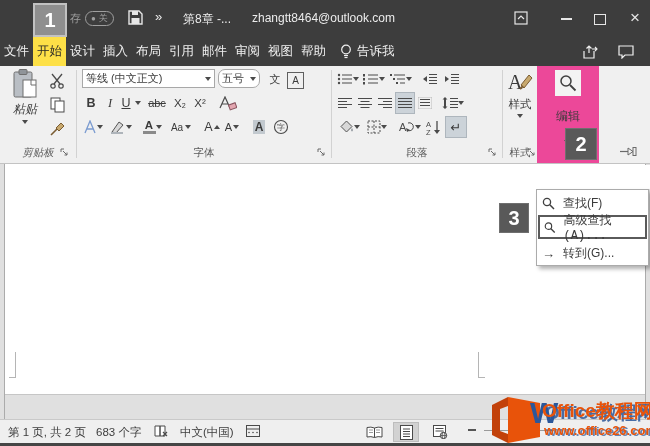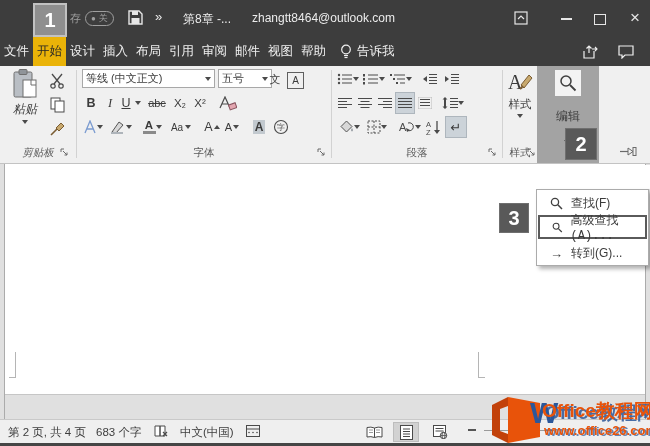--- a/index.html
+++ b/index.html
@@ -19,21 +19,21 @@
   .pill{display:inline-flex;align-items:center;gap:3px;border:1px solid #9f9f9f;border-radius:8px;
         padding:0 5px;height:13px;font-size:9px;}
   .dot{font-size:8px;line-height:1;}
   .winbtn{position:absolute;display:flex;align-items:center;justify-content:center;color:#e6e6e6;}
   .minbar{width:11px;height:2px;background:#e6e6e6;}
   .maxbox{width:10px;height:9px;border:1.5px solid #e6e6e6;}
   
   .menubar{position:absolute;left:0;top:37px;width:650px;height:29px;background:#3d3d3d;
            display:flex;align-items:stretch;color:#f0f0f0;font-size:12.5px;}
   .mtab{display:flex;align-items:center;padding:0 4px;cursor:default;white-space:nowrap;}
-  .mtab.active{background:#eab308;color:#262626;}
+  .mtab.active{background:#fde047;color:#262626;}
   .tellme{display:flex;align-items:center;gap:5px;padding:0 10px;}
   .mb-right{margin-left:auto;display:flex;align-items:center;gap:20px;padding-right:16px;}
   
   .ribbon{position:absolute;left:0;top:66px;width:650px;height:98px;background:#f0f0f0;
           border-bottom:1px solid #c3c3c3;box-sizing:border-box;}
   .group{position:absolute;top:0;height:97px;}
   .gsep{position:absolute;top:4px;width:1px;height:88px;background:#d2d2d2;}
   .glabel{position:absolute;top:80px;width:100%;text-align:center;font-size:10.5px;color:#595959;}
   .launcher{position:absolute;top:82px;width:10px;height:10px;}
   .ibtn{position:absolute;display:flex;align-items:center;justify-content:center;height:20px;}
@@ -48,32 +48,32 @@
   .fbtn{font-size:12.5px;}
   .charbox{border:1px solid #5f5f5f;font-size:10px;width:15px;height:15px;display:flex;
            align-items:center;justify-content:center;}
   .shaded{background:#c2c9cf;padding:0 2px;}
   .caret-up:after{content:"";display:inline-block;border-left:3px solid transparent;
       border-right:3px solid transparent;border-bottom:4px solid #4a4a4a;margin-left:1px;vertical-align:top;}
   .caret-dn:after{content:"";display:inline-block;border-left:3px solid transparent;
       border-right:3px solid transparent;border-top:4px solid #4a4a4a;margin-left:1px;vertical-align:top;}
   .paste{position:absolute;left:6px;top:3px;width:38px;height:73px;display:flex;flex-direction:column;
          align-items:center;justify-content:flex-start;gap:2px;font-size:12px;}
-  .g-edit{background:#a3a3a3;}
+  .g-edit{background:#ec4899;}
   .searchsq{position:absolute;left:18px;top:4px;width:26px;height:26px;background:#f3f3f3;
             display:flex;align-items:center;justify-content:center;}
   
   .flytop{position:absolute;left:536px;top:165px;width:114px;height:24px;background:#fff;z-index:60;}
   .findbtn{position:absolute;left:540px;top:167px;width:66px;height:20px;background:#d3d7da;
            border:1px solid #5f5f5f;box-sizing:border-box;display:flex;align-items:center;gap:4px;
            padding:0 5px;font-size:11.5px;z-index:61;}
   .flymenu{position:absolute;left:536px;top:189px;width:113px;height:77px;background:#fff;
            border:1px solid #ababab;box-shadow:3px 3px 4px rgba(0,0,0,.3);z-index:60;box-sizing:border-box;}
   .fmitem{position:absolute;left:1px;width:109px;height:24px;display:flex;align-items:center;gap:8px;
-          padding-left:12px;font-size:12px;box-sizing:border-box;}
+          padding-left:4px;font-size:12px;box-sizing:border-box;}
   .fmitem.sel{border:2px solid #5a5a5a;width:109px;}
   
   .docarea{position:absolute;left:0;top:164px;width:650px;height:255px;background:#e0e0e0;}
   .page{position:absolute;left:5px;top:0;width:640px;height:231px;background:#fff;
         border-bottom:1px solid #c6c6c6;box-sizing:border-box;}
   .edge{position:absolute;top:0;width:1px;height:255px;background:#ababab;}
   .mark{position:absolute;background:#b5b5b5;}
   
   .statusbar{position:absolute;left:0;top:419px;width:650px;height:24px;background:#efefef;
              border-top:1px solid #c9c9c9;box-sizing:border-box;font-size:11.5px;color:#3d3d3d;}
@@ -131,22 +131,22 @@
   </div>
   <div class="badge badge1">1</div>
 
   <div class="menubar">
     <span class="mtab">文件</span>
     <span class="mtab active">开始</span>
     <span class="mtab">设计</span>
     <span class="mtab">插入</span>
     <span class="mtab">布局</span>
     <span class="mtab">引用</span>
+    <span class="mtab">邮件</span>
     <span class="mtab">审阅</span>
-    <span class="mtab">邮件</span>
     <span class="mtab">视图</span>
     <span class="mtab">帮助</span>
     <span class="tellme">
       <svg width="12" height="15" viewBox="0 0 12 15">
           <circle cx="6" cy="5.5" r="4.3" fill="none" stroke="#f0f0f0" stroke-width="1.2"></circle>
           <line x1="4" y1="11.5" x2="8" y2="11.5" stroke="#f0f0f0" stroke-width="1.2"></line>
           <line x1="4.5" y1="13.5" x2="7.5" y2="13.5" stroke="#f0f0f0" stroke-width="1.2"></line>
         </svg>
       <span>告诉我</span>
     </span>
@@ -207,21 +207,21 @@
           </svg>
       </span>
     </div>
     <div class="gsep" style="left:76px;"></div>
 
     <div class="group" style="left:77px;width:254px;">
       <div class="combo" style="left:5px;top:3px;width:133px;">
         <span class="cv">等线 (中文正文)</span>
           <span class="dd"></span>
       </div>
-      <div class="combo" style="left:141px;top:3px;width:54px;">
+      <div class="combo" style="left:141px;top:3px;width:42px;border-radius:7px;">
         <span class="cv">五号</span>
           <span class="dd"></span>
       </div>
       <span class="ibtn" style="left:188px;top:3px;width:20px;font-size:11px;">文</span>
       <span class="ibtn" style="left:210px;top:4px;">
           <span class="charbox">A</span>
         </span>
 
       <span class="ibtn fbtn bld" style="left:6px;top:27px;width:16px;">B</span>
       <span class="ibtn fbtn itl" style="left:26px;top:27px;width:14px;font-family:'Liberation Serif',serif;">I</span>
@@ -497,21 +497,21 @@
       <span>高级查找(A)...</span>
     </div>
     <div class="fmitem" style="top:51px;">
       <span style="color:#3f3f3f;font-size:13px;">→</span>
       <span>转到(G)...</span>
     </div>
   </div>
   <div class="badge badge3">3</div>
 
   <div class="statusbar">
-    <span class="s" style="left:8px;top:5px;">第 2 页, 共 4 页</span>
+    <span class="s" style="left:8px;top:5px;">第 1 页, 共 2 页</span>
     <span class="s" style="left:96px;top:5px;">683 个字</span>
     <span class="s" style="left:154px;top:5px;">
       <svg width="15" height="13" viewBox="0 0 15 13">
           <path d="M1 1 h5 v10 h-5 z M6 1 h5 v10 h-5 z" fill="#fff" stroke="#4a4a4a"></path>
           <path d="M9 7 l4 4 M13 7 l-4 4" stroke="#4a4a4a" stroke-width="1.2"></path>
         </svg>
     </span>
     <span class="s" style="left:180px;top:5px;">中文(中国)</span>
     <span class="s" style="left:246px;top:5px;">
       <svg width="14" height="12" viewBox="0 0 14 12">

